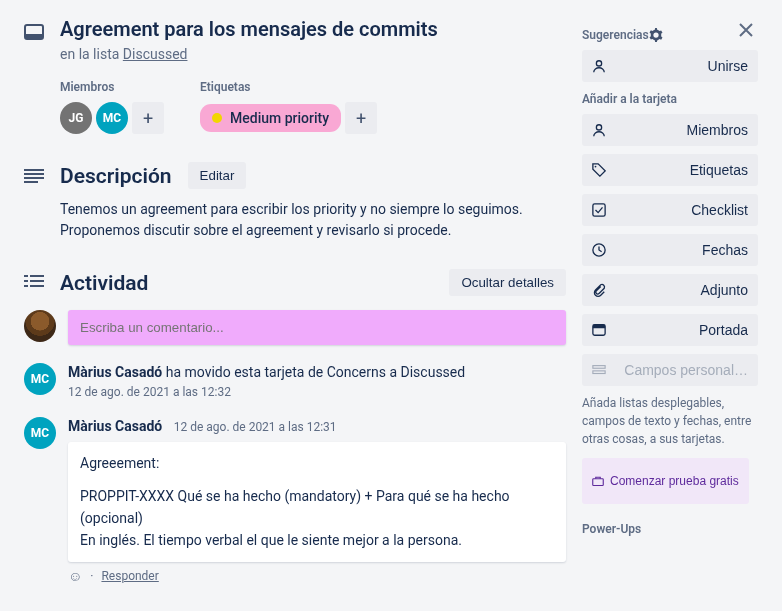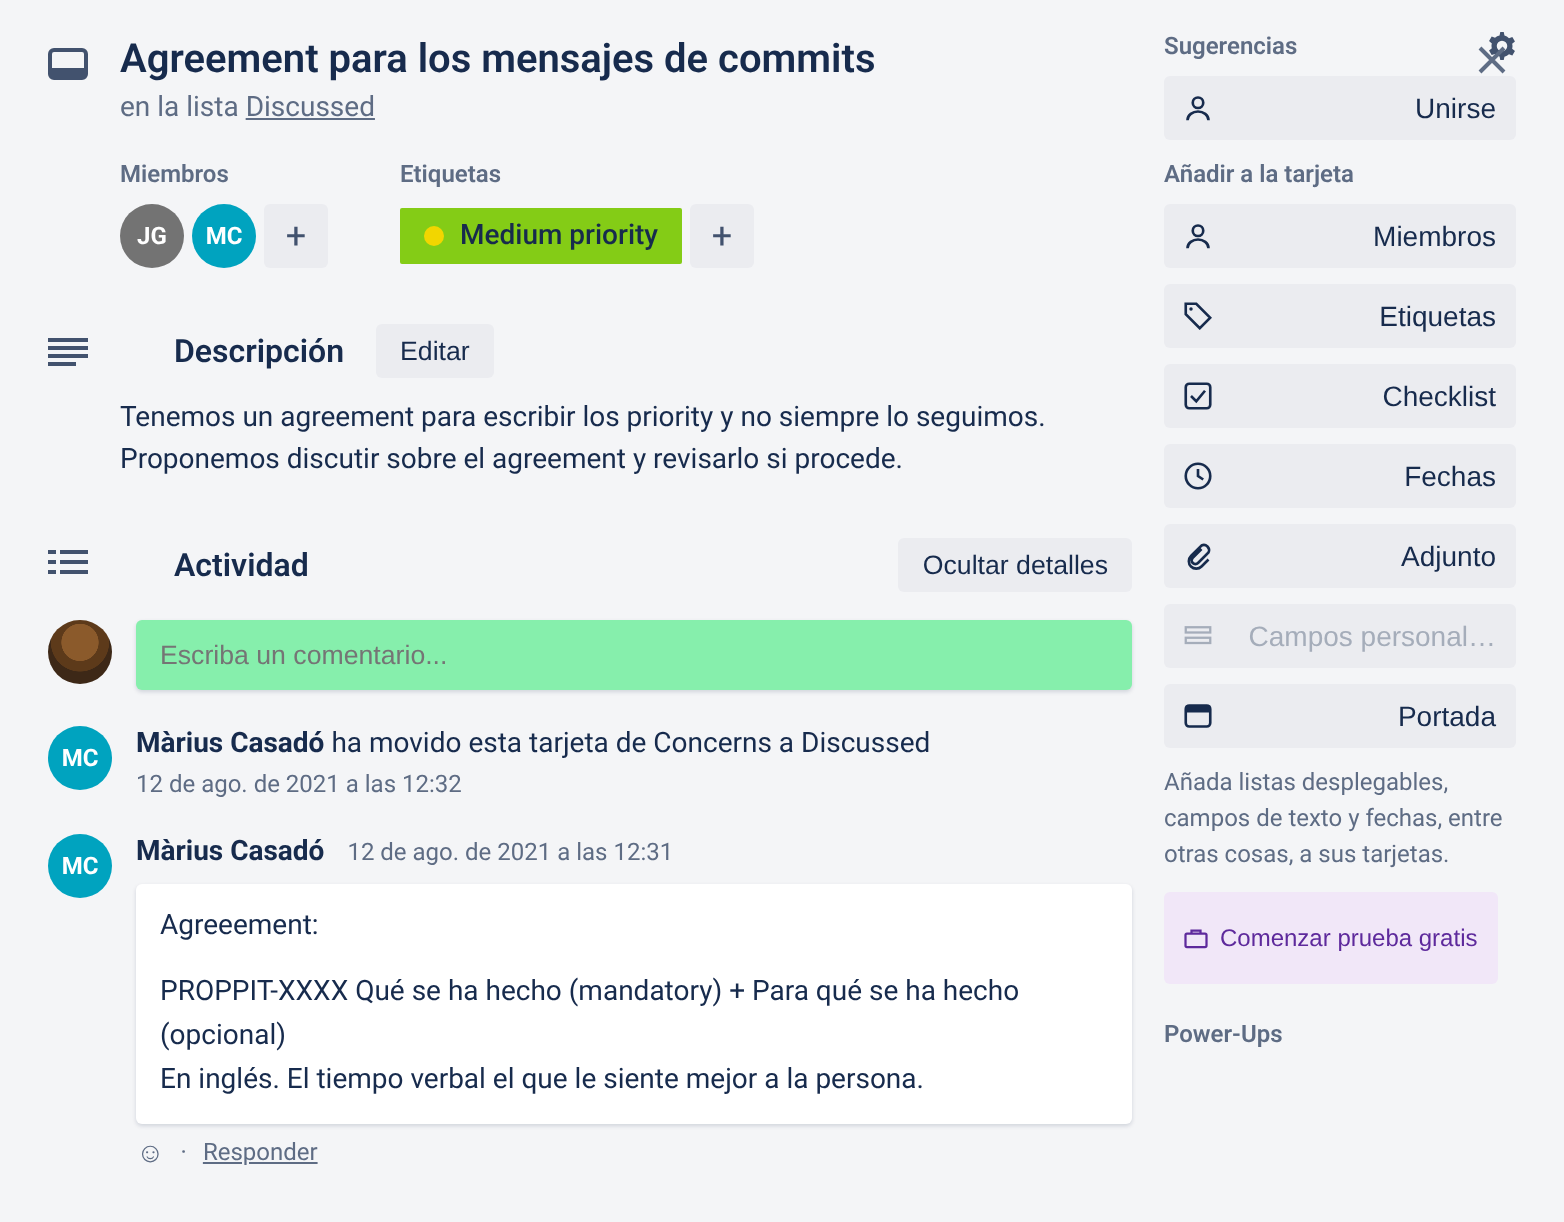--- a/index.html
+++ b/index.html
@@ -15,47 +15,47 @@
 .title { font-size: 20px; font-weight: 600; line-height: 1.3; }
 .sub { color: #5e6c84; margin-top: 4px; }
 .sub a { color: #5e6c84; text-decoration: underline; }
 .meta-row { display: flex; gap: 36px; margin: 18px 0 0 36px; }
 .meta-block .label { font-size: 12px; font-weight: 600; color: #5e6c84; margin-bottom: 8px; }
 .avatars { display: flex; gap: 4px; align-items: center; }
 .avatar { width: 32px; height: 32px; border-radius: 50%; display: flex; align-items: center; justify-content: center; font-size: 12px; font-weight: 700; color: #fff; }
 .avatar.jg { background: #737373; }
 .avatar.mc { background: #00a3bf; }
 .add-btn { width: 32px; height: 32px; border-radius: 3px; background: #ebecf0; display: flex; align-items: center; justify-content: center; color: #42526e; font-size: 18px; cursor: pointer; }
-.tag { display: inline-flex; align-items: center; gap: 8px; background: #84cc16; padding: 6px 12px; border-radius: 1px; font-size: 14px; font-weight: 500; }
+.tag { display: inline-flex; align-items: center; gap: 8px; background: #f9a8d4; padding: 6px 12px; border-radius: 11px; font-size: 14px; font-weight: 500; }
 .tag-dot { width: 10px; height: 10px; border-radius: 50%; background: #f2d600; }
 .section { margin-top: 28px; }
 .section-head { display: flex; align-items: center; gap: 16px; }
 .section-head .icon { width: 20px; color: #42526e; }
-.section-head h3 { font-size: 16px; font-weight: 600; margin-left: 27px; }
+.section-head h3 { font-size: 21px; font-weight: 600; }
 .edit-btn { background: #ebecf0; border: none; padding: 6px 12px; border-radius: 3px; cursor: pointer; color: #172b4d; }
 .desc-body { margin: 10px 0 0 36px; line-height: 1.5; color: #172b4d; }
 .activity-head { display: flex; align-items: center; justify-content: space-between; }
 .hide-btn { background: #ebecf0; border: none; padding: 6px 12px; border-radius: 3px; cursor: pointer; color: #172b4d; }
 .comment-row { display: flex; gap: 12px; margin-top: 14px; align-items: flex-start; }
 .user-av { width: 32px; height: 32px; border-radius: 50%; flex-shrink: 0; }
 .you-av { background: radial-gradient(circle at 50% 35%, #8b5a2b 35%, #5d3a1a 36% 55%, #3d2817 56%); }
-.comment-input { flex: 1; background: #86efac; border: none; border-radius: 3px; padding: 10px 12px; color: #5e6c84; box-shadow: 0 1px 2px rgba(9,30,66,0.15); }
+.comment-input { flex: 1; background: #f0abfc; border: none; border-radius: 3px; padding: 10px 12px; color: #5e6c84; box-shadow: 0 1px 2px rgba(9,30,66,0.15); }
 .act-item { display: flex; gap: 12px; margin-top: 18px; align-items: flex-start; }
 .act-av { width: 32px; height: 32px; border-radius: 50%; background: #00a3bf; display: flex; align-items: center; justify-content: center; font-size: 12px; font-weight: 700; color: #fff; flex-shrink: 0; }
 .act-body { flex: 1; }
 .act-text { line-height: 1.4; }
 .act-text .name { font-weight: 700; }
 .act-time { font-size: 12px; color: #5e6c84; margin-top: 2px; }
 .act-time.inline { display: inline; margin-left: 8px; }
 .comment-box { background: #fff; border-radius: 3px; padding: 10px 12px; margin-top: 6px; box-shadow: 0 1px 2px rgba(9,30,66,0.15); line-height: 1.6; }
 .comment-actions { display: flex; gap: 8px; align-items: center; margin-top: 6px; color: #5e6c84; font-size: 12px; }
 .comment-actions a { color: #5e6c84; text-decoration: underline; cursor: pointer; }
 .react { font-size: 14px; cursor: pointer; }
 .side-title { font-size: 12px; font-weight: 600; color: #5e6c84; margin-bottom: 8px; margin-top: 10px; }
-.side-title.first { margin-top: 0; display: flex; justify-content: space-between; align-items: center; }
+.side-title.first { margin-top: 12px; display: flex; align-items: center; }
 .side-btn { display: flex; align-items: center; gap: 8px; background: #ebecf0; border: none; border-radius: 3px; padding: 8px 10px; width: 100%; text-align: left; cursor: pointer; color: #172b4d; margin-bottom: 8px; font-size: 14px; justify-content: space-between; }
 .side-btn.disabled { color: #a5adba; cursor: default; white-space: nowrap; overflow: hidden; text-overflow: ellipsis; }
 .side-note { font-size: 12px; color: #5e6c84; line-height: 1.5; margin: 6px 0 10px; }
 .trial-btn { background: #f1e7f8; color: #5e2a9c; border: none; border-radius: 3px; padding: 16px 10px; font-size: 12px; cursor: pointer; display: inline-flex; align-items: center; gap: 6px; }
 .gear { color: #42526e; cursor: pointer; }
 svg { display: block; }
 </style>
 </head>
 <body>
 
@@ -213,33 +213,33 @@
             <path d="M8 4v4l3 2" fill="none" stroke="currentColor" stroke-width="1.5"></path>
           </svg>
         <span>Fechas</span>
       </button>
       <button class="side-btn">
         <svg width="14" height="14" viewBox="0 0 16 16">
             <path d="M10 4l-5 5a2 2 0 003 3l6-6a3 3 0 00-4-4l-6 6a4 4 0 006 6l4-4" fill="none" stroke="currentColor" stroke-width="1.5"></path>
           </svg>
         <span>Adjunto</span>
       </button>
+      <button class="side-btn">
+        <svg width="14" height="14" viewBox="0 0 16 16">
+            <rect x="1" y="2" width="14" height="12" rx="2" fill="none" stroke="currentColor" stroke-width="1.5"></rect>
+            <rect x="1" y="2" width="14" height="4" fill="currentColor"></rect>
+          </svg>
+        <span>Portada</span>
+      </button>
       <button class="side-btn disabled">
         <svg width="14" height="14" viewBox="0 0 16 16">
             <rect x="1" y="3" width="14" height="3" fill="none" stroke="currentColor" stroke-width="1.3"></rect>
             <rect x="1" y="9" width="14" height="3" fill="none" stroke="currentColor" stroke-width="1.3"></rect>
           </svg>
         <span>Campos personal…</span>
-      </button>
-      <button class="side-btn">
-        <svg width="14" height="14" viewBox="0 0 16 16">
-            <rect x="1" y="2" width="14" height="12" rx="2" fill="none" stroke="currentColor" stroke-width="1.5"></rect>
-            <rect x="1" y="2" width="14" height="4" fill="currentColor"></rect>
-          </svg>
-        <span>Portada</span>
       </button>
       <div class="side-note">Añada listas desplegables, campos de texto y fechas, entre otras cosas, a sus tarjetas.</div>
       <button class="trial-btn">
         <svg width="12" height="12" viewBox="0 0 16 16">
             <rect x="1" y="5" width="14" height="9" rx="1" fill="none" stroke="currentColor" stroke-width="1.5"></rect>
             <path d="M5 5V3h6v2" fill="none" stroke="currentColor" stroke-width="1.5"></path>
           </svg>
         <span>Comenzar prueba gratis</span>
       </button>
 

